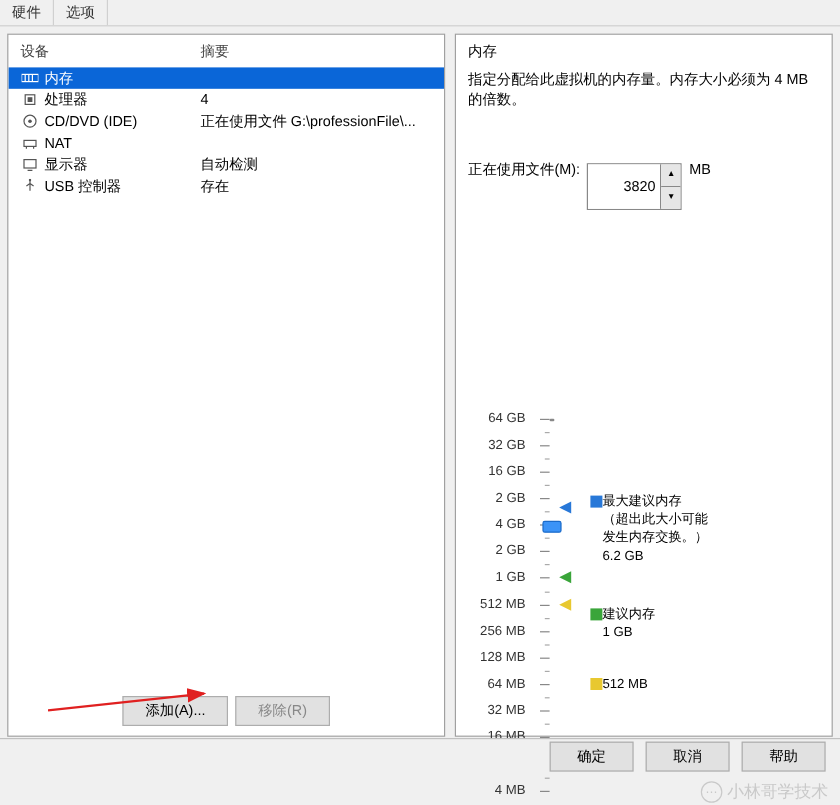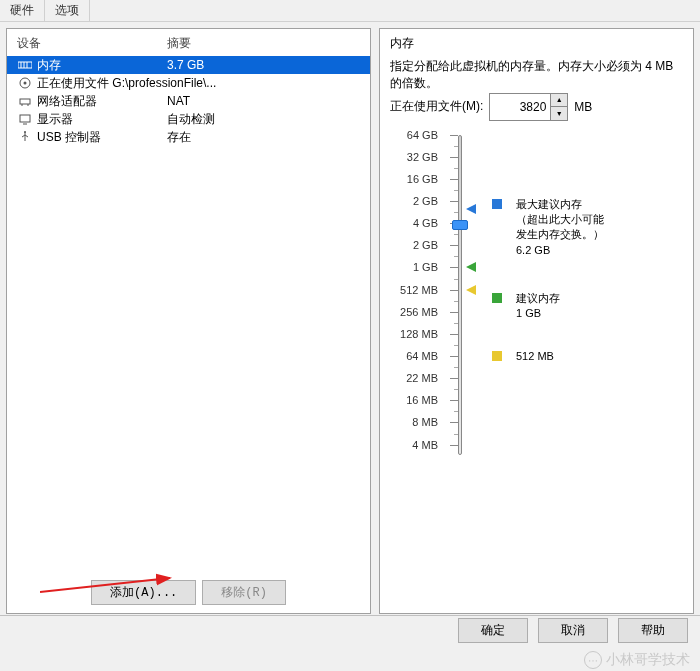--- a/index.html
+++ b/index.html
@@ -73,40 +73,41 @@
     display: flex;
     justify-content: center;
     gap: 6px;
     padding: 6px 0 8px 0;
   }
   .btn {
     border: 1px solid #adadad;
     background: #e1e1e1;
     padding: 3px 18px;
     font-size: 12px;
-    font-family: Liberation Mono, monospace;
+    font-family: Liberation Sans, sans-serif;
     color: #000;
     cursor: pointer;
   }
   .btn:disabled { color: #888; }
   .right-panel {
     flex: 1;
     margin: 6px 6px 6px 4px;
     border: 1px solid #a0a0a0;
     background: #fff;
     padding: 6px 10px;
     position: relative;
   }
   .right-title { margin-bottom: 6px; }
-  .right-desc { margin-bottom: 1px; line-height: 1.4; }
+  .right-desc { margin-bottom: 16px; line-height: 1.4; }
   .mem-row { display: flex; align-items: center; gap: 6px; margin-bottom: 14px; }
   .spinner {
     display: inline-flex;
     border: 1px solid #888;
-    height: 28px;
+    height: 39px;
+    margin-top: 28px;
   }
   .spinner input {
     border: none;
     width: 60px;
     text-align: right;
     padding: 0 4px;
     font-size: 12px;
     font-family: inherit;
     outline: none;
   }
@@ -123,20 +124,21 @@
     justify-content: center;
     font-size: 7px;
     background: #e6e6e6;
     cursor: pointer;
   }
   .spinner .spins div:first-child { border-bottom: 1px solid #888; }
   .slider-area {
     position: relative;
     height: 320px;
     display: flex;
+    align-items: center;
   }
   .slider-labels {
     width: 54px;
     position: relative;
   }
   .slider-labels div {
     position: absolute;
     right: 6px;
     font-size: 11px;
     color: #333;
@@ -191,21 +193,21 @@
   .marker.green { border-right: 10px solid #3aa53a; }
   .marker.yellow{ border-right: 10px solid #e8c830; }
   .legend {
     flex: 1;
     position: relative;
     padding-left: 18px;
   }
   .legend-item {
     position: absolute;
     display: flex;
-    gap: 14px;
+    gap: 0;
     font-size: 11px;
     line-height: 1.4;
   }
   .legend-sq {
     width: 10px; height: 10px;
     margin-top: 2px;
     flex-shrink: 0;
   }
   .legend-sq.blue  { background:#2878d8; }
   .legend-sq.green { background:#3aa53a; }
@@ -265,40 +267,49 @@
       <div class="dev-row selected">
         <span class="dev-icon">
             <svg width="14" height="10">
               <rect x="0" y="2" width="14" height="6" fill="none" stroke="#fff" stroke-width="1"></rect>
               <line x1="3" y1="2" x2="3" y2="8" stroke="#fff"></line>
               <line x1="6" y1="2" x2="6" y2="8" stroke="#fff"></line>
               <line x1="9" y1="2" x2="9" y2="8" stroke="#fff"></line>
             </svg>
           </span>
         <span class="dev-name">内存</span>
-        <span class="dev-summary">3.7 GB</span>
+      </div>
+      <div class="dev-row">
+        <span class="dev-icon">
+            <svg width="12" height="12">
+              <rect x="2" y="2" width="8" height="8" fill="none" stroke="#555"></rect>
+              <rect x="4" y="4" width="4" height="4" fill="#555"></rect>
+            </svg>
+          </span>
+        <span class="dev-name">处理器</span>
+        <span class="dev-summary">4</span>
       </div>
       <div class="dev-row">
         <span class="dev-icon">
             <svg width="12" height="12">
               <circle cx="6" cy="6" r="5" fill="none" stroke="#555"></circle>
               <circle cx="6" cy="6" r="1.5" fill="#555"></circle>
             </svg>
           </span>
+        <span class="dev-name">CD/DVD (IDE)</span>
         <span class="dev-summary">正在使用文件 G:\professionFile\...</span>
       </div>
       <div class="dev-row">
         <span class="dev-icon">
             <svg width="12" height="12">
               <rect x="1" y="4" width="10" height="5" fill="none" stroke="#555"></rect>
               <line x1="3" y1="9" x2="3" y2="11" stroke="#555"></line>
               <line x1="9" y1="9" x2="9" y2="11" stroke="#555"></line>
             </svg>
           </span>
-        <span class="dev-name">网络适配器</span>
         <span class="dev-summary">NAT</span>
       </div>
       <div class="dev-row">
         <span class="dev-icon">
             <svg width="12" height="12">
               <rect x="1" y="2" width="10" height="7" fill="none" stroke="#555"></rect>
               <line x1="4" y1="11" x2="8" y2="11" stroke="#555"></line>
             </svg>
           </span>
         <span class="dev-name">显示器</span>
@@ -342,21 +353,21 @@
           <div style="top: 22.1429px;">32 GB</div>
           <div style="top: 44.2857px;">16 GB</div>
           <div style="top: 66.4286px;">2 GB</div>
           <div style="top: 88.5714px;">4 GB</div>
           <div style="top: 110.714px;">2 GB</div>
           <div style="top: 132.857px;">1 GB</div>
           <div style="top: 155px;">512 MB</div>
           <div style="top: 177.143px;">256 MB</div>
           <div style="top: 199.286px;">128 MB</div>
           <div style="top: 221.429px;">64 MB</div>
-          <div style="top: 243.571px;">22 MB</div>
+          <div style="top: 243.571px;">32 MB</div>
           <div style="top: 265.714px;">16 MB</div>
           <div style="top: 287.857px;">8 MB</div>
           <div style="top: 310px;">4 MB</div>
         </div>
       <div class="slider-track" id="track">
         <div class="track-line"></div>
       <div class="tick" style="top: 0px;"></div>
           <div class="subtick" style="top: 11.0714px;"></div>
           <div class="tick" style="top: 22.1429px;"></div>
           <div class="subtick" style="top: 33.2143px;"></div>

